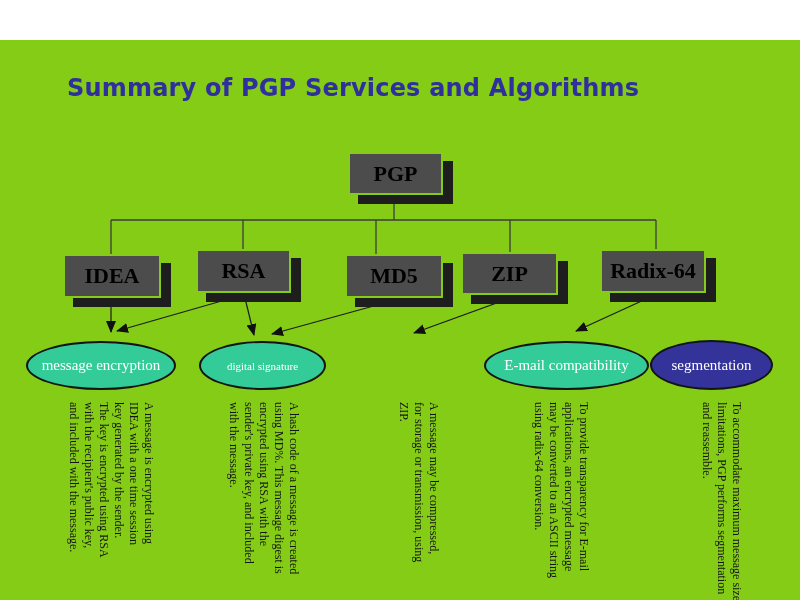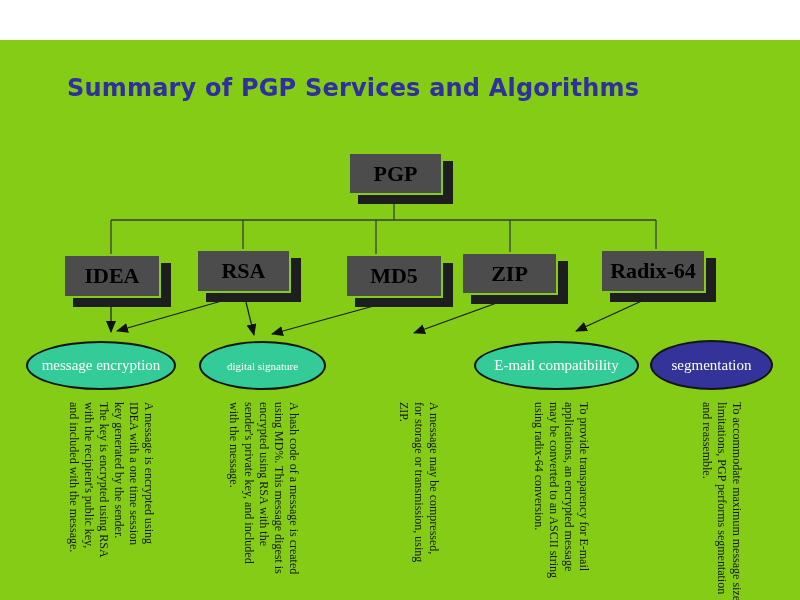--- a/index.html
+++ b/index.html
@@ -61,21 +61,21 @@
     font-size: 15px;
     color: #ffffff;
     box-sizing: border-box;
     text-align: center;
   }
   .service-green { background: #33cc99; }
   .service-blue  { background: #333399; }
   .svc-0 { left: 26px;  top: 301px; width: 150px; height: 49px; }
   .svc-1 { left: 199px; top: 301px; width: 127px; height: 49px; font-size: 11px; }
   .svc-2 { left: 351px; top: 301px; width: 117px; height: 49px; }
-  .svc-3 { left: 474px; top: 301px; width: 165px; height: 49px; }
+  .svc-3 { left: 484px; top: 301px; width: 165px; height: 49px; }
   .svc-4 { left: 650px; top: 300px; width: 123px; height: 50px; }
   .desc {
     position: absolute;
     z-index: 2;
     writing-mode: vertical-rl;
     white-space: pre-line;
     font-size: 12px;
     line-height: 15px;
     color: #151515;
   }

